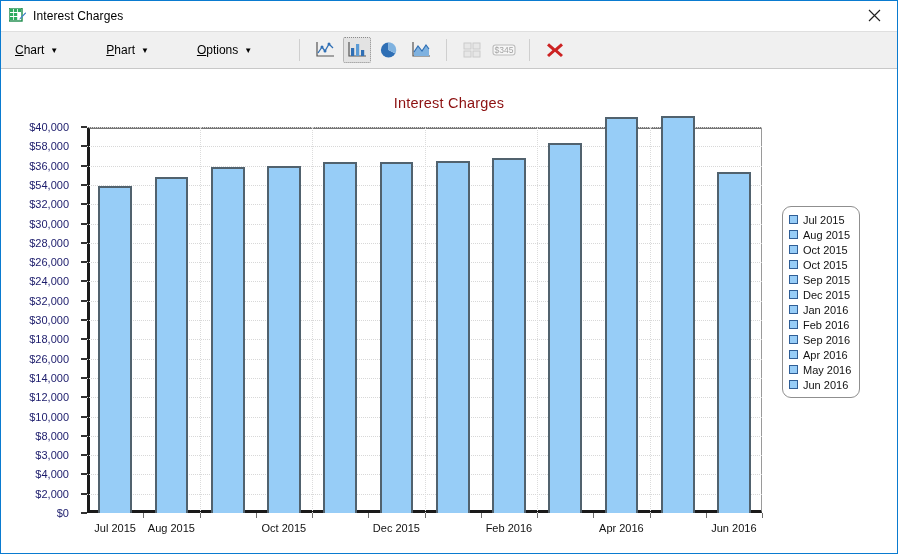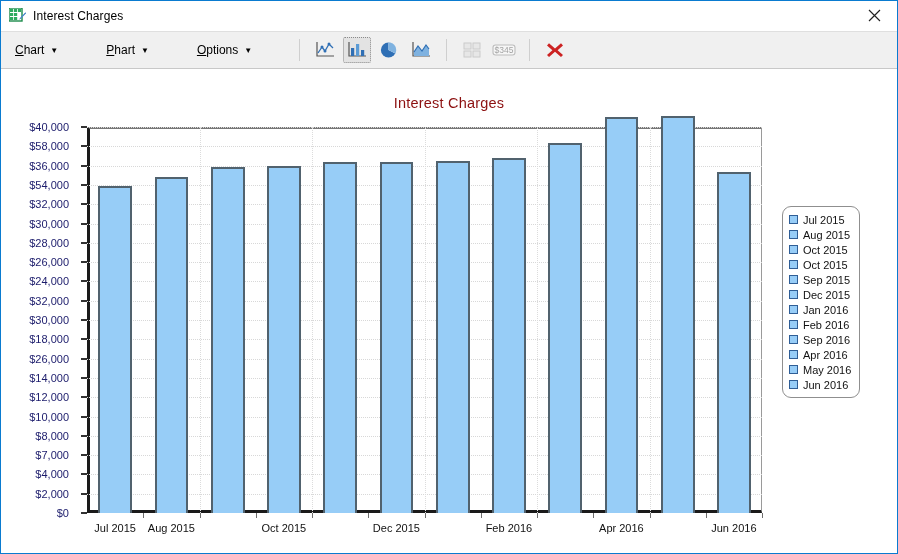--- a/index.html
+++ b/index.html
@@ -387,21 +387,21 @@
 
     <div id="chart-title">Interest Charges</div>
 
     <div id="yaxis-labels">
         <div class="ylabel" style="top: 386px;">$0</div>
         <div class="ytick" style="top: 386px;"></div>
         <div class="ylabel" style="top: 366.7px;">$2,000</div>
         <div class="ytick" style="top: 366.7px;"></div>
         <div class="ylabel" style="top: 347.4px;">$4,000</div>
         <div class="ytick" style="top: 347.4px;"></div>
-        <div class="ylabel" style="top: 328.1px;">$7,000</div>
+        <div class="ylabel" style="top: 328.1px;">$3,000</div>
         <div class="ytick" style="top: 328.1px;"></div>
         <div class="ylabel" style="top: 308.8px;">$8,000</div>
         <div class="ytick" style="top: 308.8px;"></div>
         <div class="ylabel" style="top: 289.5px;">$10,000</div>
         <div class="ytick" style="top: 289.5px;"></div>
         <div class="ylabel" style="top: 270.2px;">$12,000</div>
         <div class="ytick" style="top: 270.2px;"></div>
         <div class="ylabel" style="top: 250.9px;">$14,000</div>
         <div class="ytick" style="top: 250.9px;"></div>
         <div class="ylabel" style="top: 231.6px;">$26,000</div>

